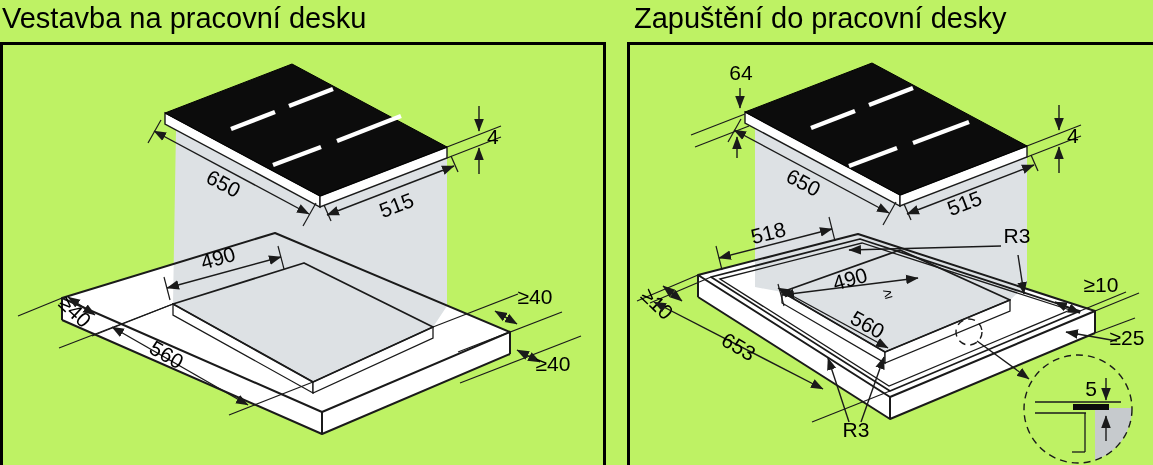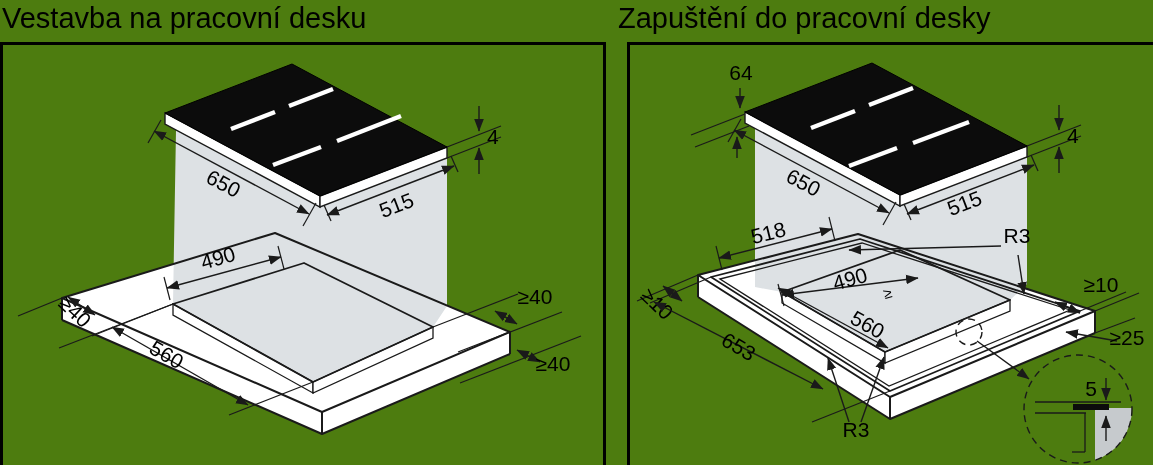--- a/index.html
+++ b/index.html
@@ -1,20 +1,20 @@
 <!DOCTYPE html>
 <html><head>
 <meta charset="utf-8">
 <style>
   html,body{margin:0;padding:0;background:#fff;}
-  .stage{position:relative;width:1153px;height:465px;overflow:hidden;background:#4d7c0f;
+  .stage{position:relative;width:1153px;height:465px;overflow:hidden;background:#bef264;
          font-family:"Liberation Sans",sans-serif;}
   .title{position:absolute;top:2px;font-size:29px;color:#000;white-space:nowrap;letter-spacing:0px;}
   .title-left{left:2px;}
-  .title-right{left:618px;}
+  .title-right{left:634px;}
   .panel{position:absolute;top:42px;height:429px;border:3px solid #000;box-sizing:border-box;background:transparent;}
   .panel-left{left:0px;width:606px;}
   .panel-right{left:627px;width:540px;}
   svg{position:absolute;top:44px;}
   .svg-left{left:1px;}
   .svg-right{left:627px;}
   svg text{font-family:"Liberation Sans",sans-serif;fill:#000;font-size:21px;}
   .dimline{stroke:#1a1a1a;stroke-width:1.4;fill:none;}
   .extline{stroke:#1a1a1a;stroke-width:1.2;fill:none;}
   .edge{stroke:#1a1a1a;stroke-width:2;fill:none;stroke-linejoin:round;}

